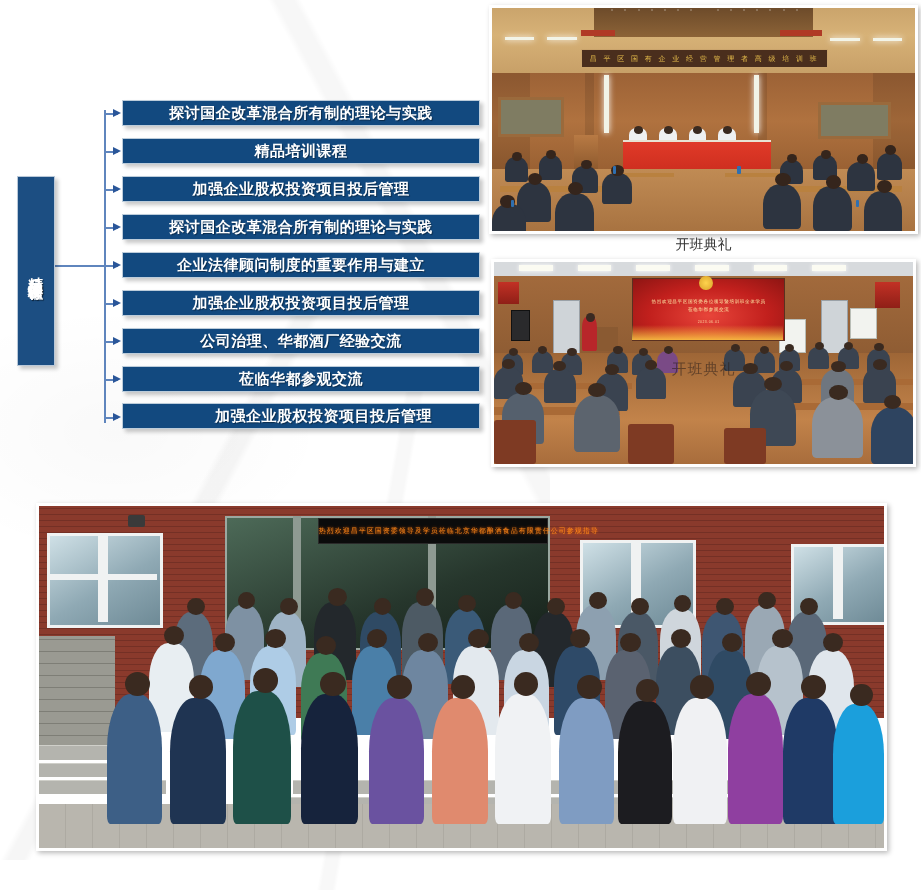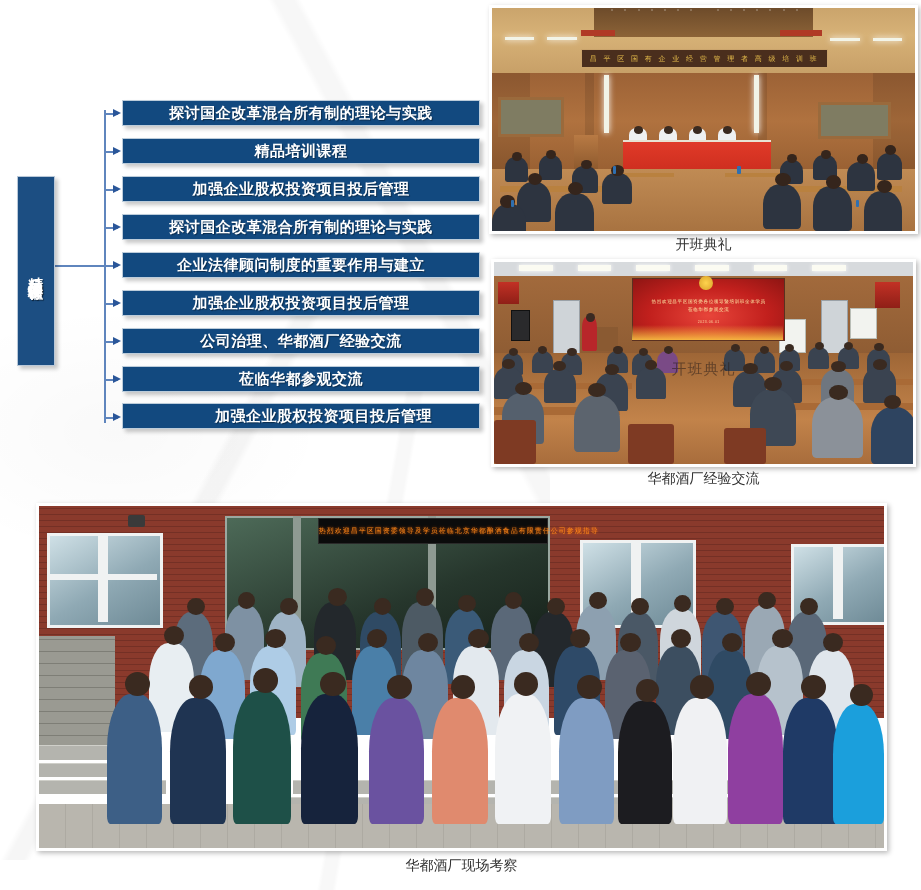--- a/index.html
+++ b/index.html
@@ -477,21 +477,20 @@
       <div class="p2-aud" style="left:90%;top:72%;width:11%;height:28%;background:#2e4460"></div>
       <div class="p2-audh" style="left:93%;top:66%;width:4.2%;height:7%"></div>
 
       <div class="p2-chair" style="left:0%;top:78%;width:10%;height:22%"></div>
       <div class="p2-chair" style="left:32%;top:80%;width:11%;height:20%"></div>
       <div class="p2-chair" style="left:55%;top:82%;width:10%;height:18%"></div>
 
       <div class="ghost-cap">开班典礼</div>
     </div>
   </div>
-  <div class="cap" id="cap2">华都酒厂经验交流</div>
 
   <div class="photo" id="photo3">
     <div class="inner">
       <div class="p3-sky"></div>
       <div class="p3-brick" style="left:0;top:0;width:100%;height:62%"></div>
 
       <div class="p3-window" style="left:1%;top:8%;width:13%;height:26%"></div>
       <div class="p3-wmull" style="left:7%;top:8%;width:1.2%;height:26%"></div>
       <div class="p3-wmull" style="left:1%;top:20%;width:13%;height:1.5%"></div>
 
@@ -599,15 +598,14 @@
       <div class="p3-p" style="left:75%;top:56%;width:6.4%;height:37%;background:#f0f1f3"></div>
       <div class="p3-h" style="left:77.1%;top:49.5%;width:2.8%;height:6.8%"></div>
       <div class="p3-p" style="left:81.5%;top:55%;width:6.6%;height:38%;background:#8f3fa0"></div>
       <div class="p3-h" style="left:83.7%;top:48.5%;width:2.9%;height:7%"></div>
       <div class="p3-p" style="left:88%;top:56%;width:6.6%;height:37%;background:#1f3a66"></div>
       <div class="p3-h" style="left:90.2%;top:49.5%;width:2.9%;height:7%"></div>
       <div class="p3-p" style="left:94%;top:58%;width:6%;height:35%;background:#1b9fdc"></div>
       <div class="p3-h" style="left:96%;top:52%;width:2.7%;height:6.6%"></div>
     </div>
   </div>
-  <div class="cap" id="cap3">华都酒厂现场考察</div>
 
 </div>
 
 </body></html>

